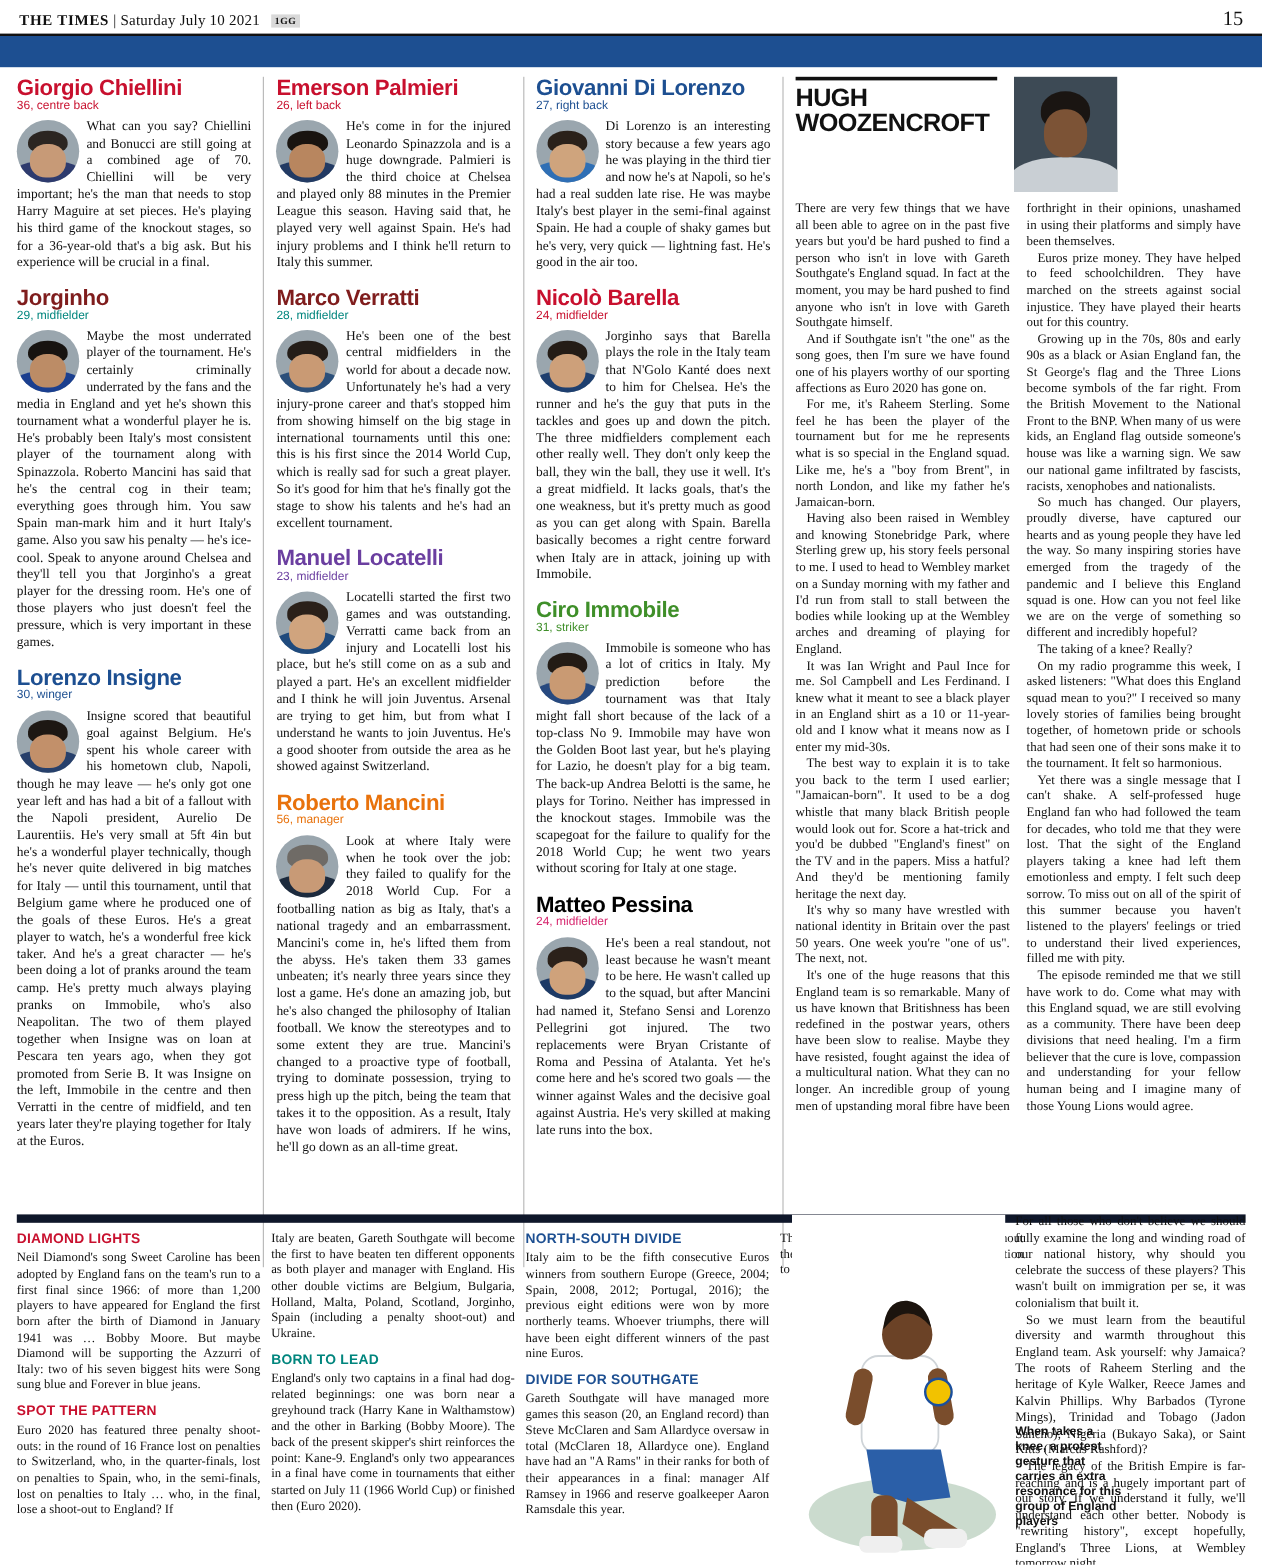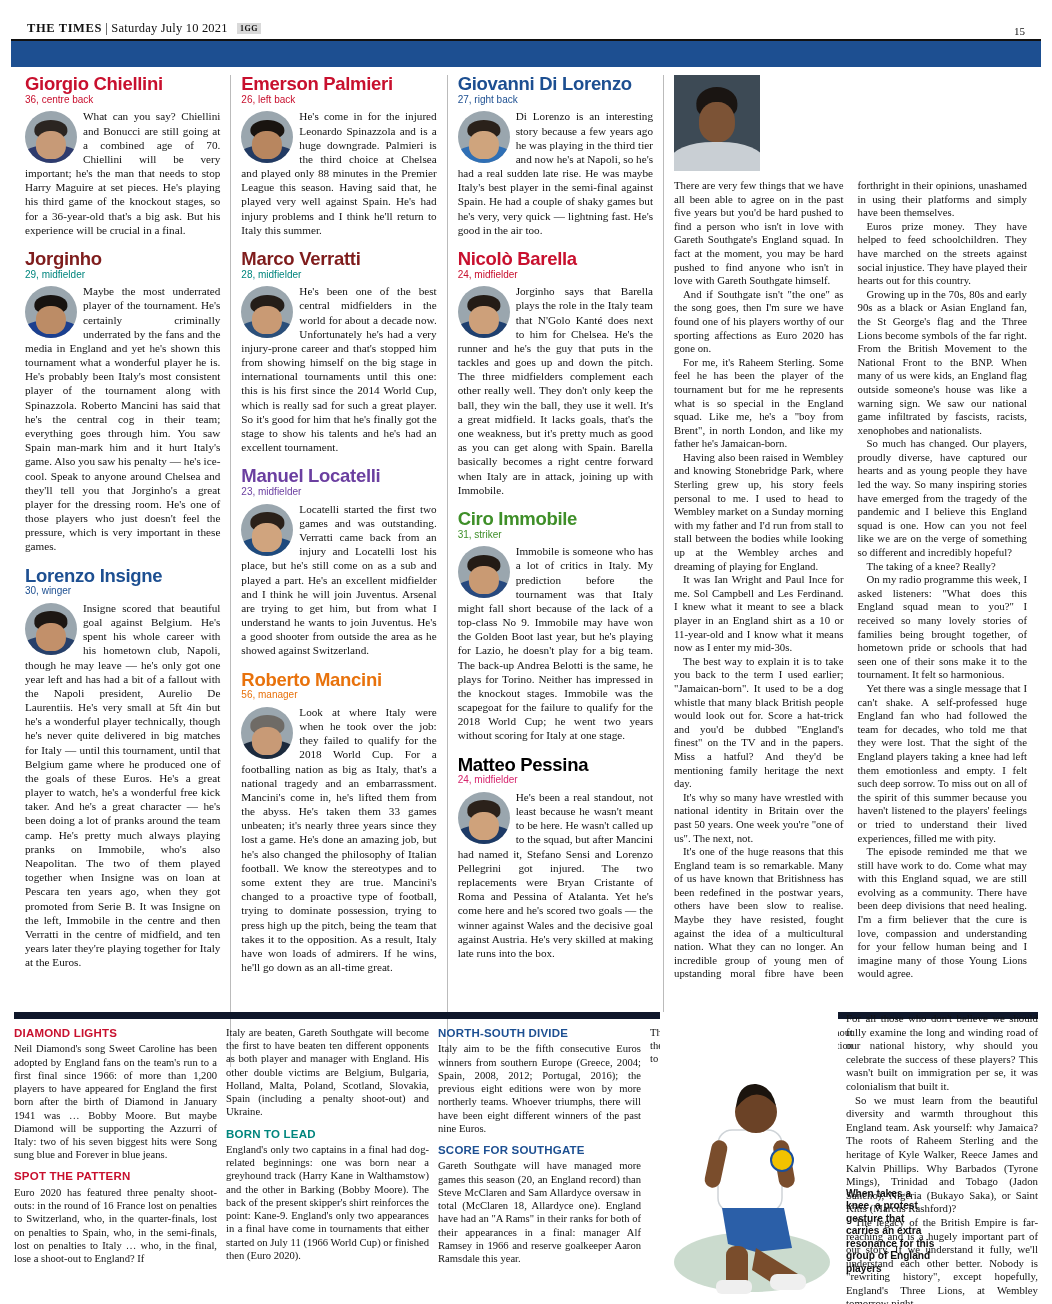--- a/index.html
+++ b/index.html
@@ -7,42 +7,42 @@
   body {
     width:1052px; height:1304px;
     background:#ffffff;
     font-family:"Liberation Serif", serif;
     color:#111;
     position:relative;
     overflow:hidden;
   }
   .page {
     width:1052px; height:1304px; position:relative;
-    padding:11px; margin:0;
+    padding:0; margin:0;
   }
   
   .masthead {
     height:30px;
     border-bottom:2px solid #111;
     display:flex; align-items:flex-end;
     padding:0 16px 3px 16px;
     position:relative;
   }
   .masthead .mh-left {
     font-family:"Liberation Serif", serif;
     font-size:12.5px; letter-spacing:0.2px;
   }
   .masthead .mh-left .paper { font-variant:small-caps; font-weight:bold; letter-spacing:0.6px;}
   .masthead .mh-edition {
     font-size:8px; font-weight:bold; letter-spacing:0.5px;
     background:#d9d9d9; padding:1px 3px; margin-left:6px; vertical-align:1px;
   }
   .masthead .mh-page {
     position:absolute; right:16px; bottom:2px;
-    font-size:11px; font-weight:normal;
+    font-size:17px; font-weight:normal;
   }
   
   .blueband {
     height:26px;
     background:#1d4f91;
     position:relative;
   }
   .blueband:after{
     content:"";
     position:absolute; left:0; right:0; top:26px; height:0;
@@ -386,20 +386,25 @@
           </div>
         </div>
 
       </div>
 
     </div>
 
     <div class="right-block">
 
       <div class="byline-wrap">
+        <div class="byline">
+          <div class="rule"></div>
+          <div>HUGH</div>
+          <div>WOOZENCROFT</div>
+        </div>
         <div class="author-photo">
           <span class="face">
             <span class="body" style="background:#c9cfd4; bottom:-10%; height:40%;"></span>
             <span class="hair" style="background:#1a1512; top:12%; width:48%; height:34%;"></span>
             <span class="skin" style="background:#7c5336; top:28%; width:42%; height:42%;"></span>
           </span>
         </div>
       </div>
 
       <div class="cols2">
@@ -426,29 +431,29 @@
   <div class="bottom">
 
     <div class="bcol">
       <div class="b-head b-red">DIAMOND LIGHTS</div>
       <p>Neil Diamond's song Sweet Caroline has been adopted by England fans on the team's run to a first final since 1966: of more than 1,200 players to have appeared for England the first born after the birth of Diamond in January 1941 was … Bobby Moore. But maybe Diamond will be supporting the Azzurri of Italy: two of his seven biggest hits were Song sung blue and Forever in blue jeans.</p>
       <div class="b-head b-red">SPOT THE PATTERN</div>
       <p>Euro 2020 has featured three penalty shoot-outs: in the round of 16 France lost on penalties to Switzerland, who, in the quarter-finals, lost on penalties to Spain, who, in the semi-finals, lost on penalties to Italy … who, in the final, lose a shoot-out to England? If</p>
     </div>
 
     <div class="bcol">
-      <p>Italy are beaten, Gareth Southgate will become the first to have beaten ten different opponents as both player and manager with England. His other double victims are Belgium, Bulgaria, Holland, Malta, Poland, Scotland, Slovakia, Spain (including a penalty shoot-out) and Ukraine.</p>
+      <p>Italy are beaten, Gareth Southgate will become the first to have beaten ten different opponents as both player and manager with England. His other double victims are Belgium, Bulgaria, Holland, Malta, Poland, Scotland, Jorginho, Spain (including a penalty shoot-out) and Ukraine.</p>
       <div class="b-head b-teal">BORN TO LEAD</div>
       <p>England's only two captains in a final had dog-related beginnings: one was born near a greyhound track (Harry Kane in Walthamstow) and the other in Barking (Bobby Moore). The back of the present skipper's shirt reinforces the point: Kane-9. England's only two appearances in a final have come in tournaments that either started on July 11 (1966 World Cup) or finished then (Euro 2020).</p>
     </div>
 
     <div class="bcol">
       <div class="b-head b-blue">NORTH-SOUTH DIVIDE</div>
       <p>Italy aim to be the fifth consecutive Euros winners from southern Europe (Greece, 2004; Spain, 2008, 2012; Portugal, 2016); the previous eight editions were won by more northerly teams. Whoever triumphs, there will have been eight different winners of the past nine Euros.</p>
-      <div class="b-head b-blue">SCORE FOR SOUTHGATE</div>
+      <div class="b-head b-blue">DIVIDE FOR SOUTHGATE</div>
       <p>Gareth Southgate will have managed more games this season (20, an England record) than Steve McClaren and Sam Allardyce oversaw in total (McClaren 18, Allardyce one). England have had an "A Rams" in their ranks for both of their appearances in a final: manager Alf Ramsey in 1966 and reserve goalkeeper Aaron Ramsdale this year.</p>
     </div>
 
     <div class="bcol">
       <p>They have donated to good causes throughout the pandemic, with news of a further donation to the NHS from England's</p>
     </div>
 
   </div>
 
   <div class="photo-area">

